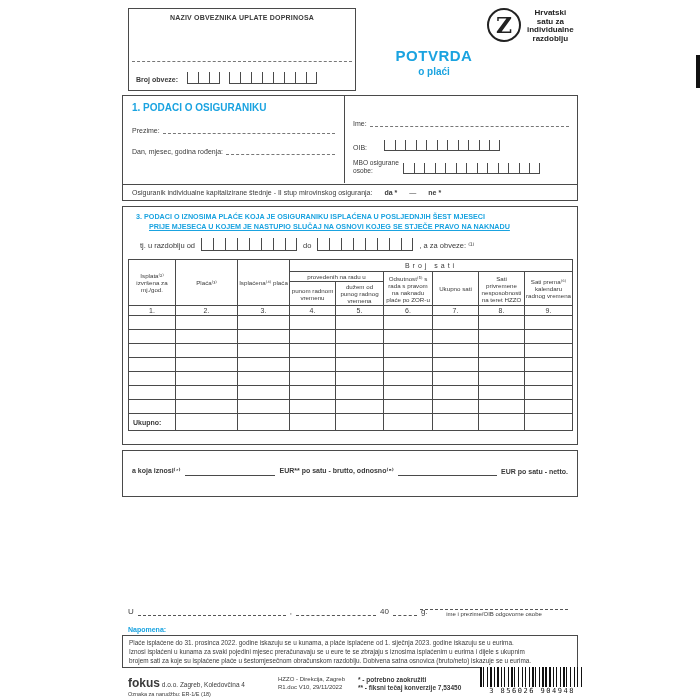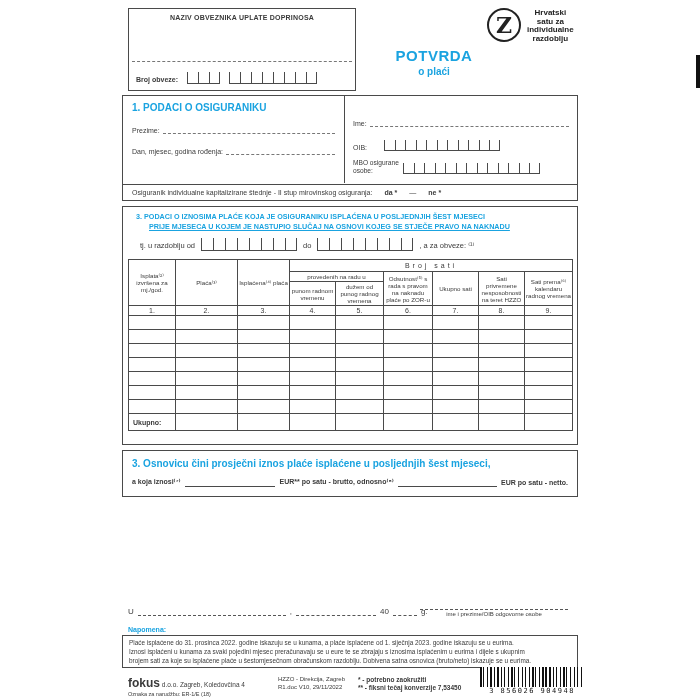--- a/index.html
+++ b/index.html
@@ -371,21 +371,20 @@
           <td></td>
           <td></td>
           <td></td>
           <td></td>
         </tr>
       </tbody>
     </table>
   </div>
 
   <div class="sec" id="sec3">
-    <div class="sec-title">3. Osnovicu čini prosječni iznos plaće isplaćene u posljednjih šest mjeseci,</div>
     <div class="s3-line">
       <span class="stxt">a koja iznosi⁽⁷⁾</span>
       <span class="fill w110"></span>
       <span class="stxt">EUR** po satu - brutto, odnosno⁽⁸⁾</span>
       <span class="fill w120"></span>
       <span class="stxt">EUR po satu - netto.</span>
     </div>
   </div>
 
   <div class="sig">

